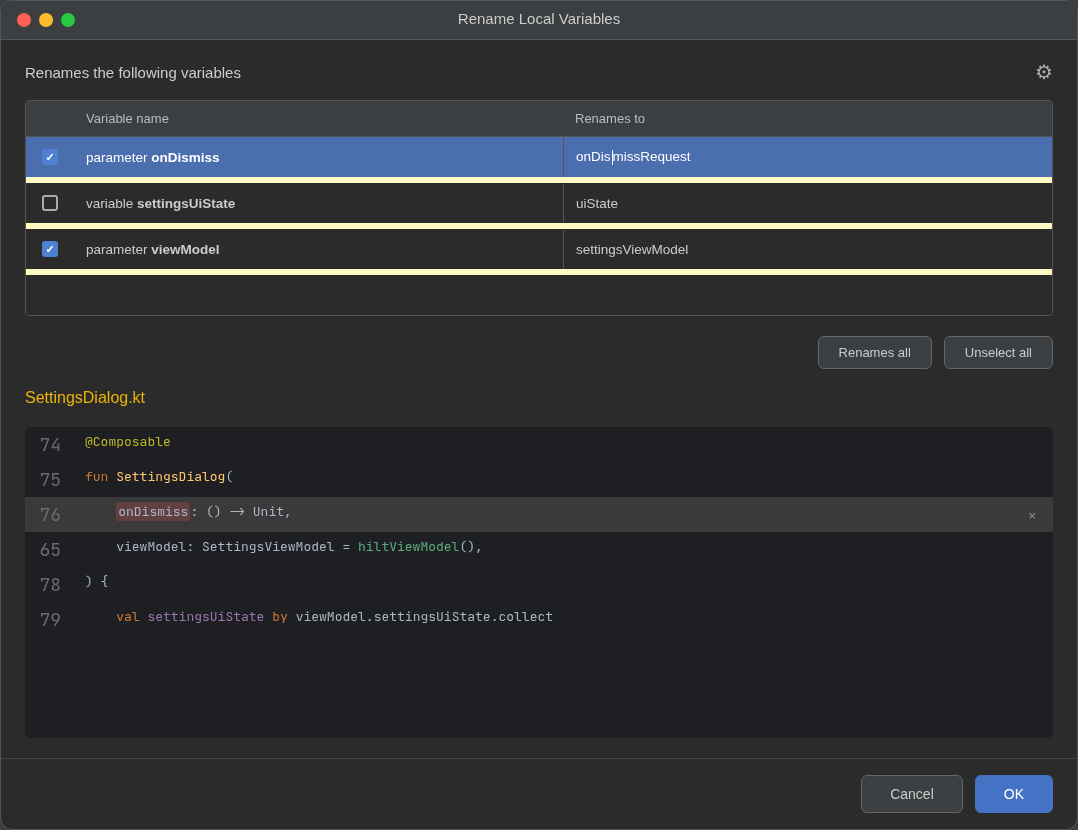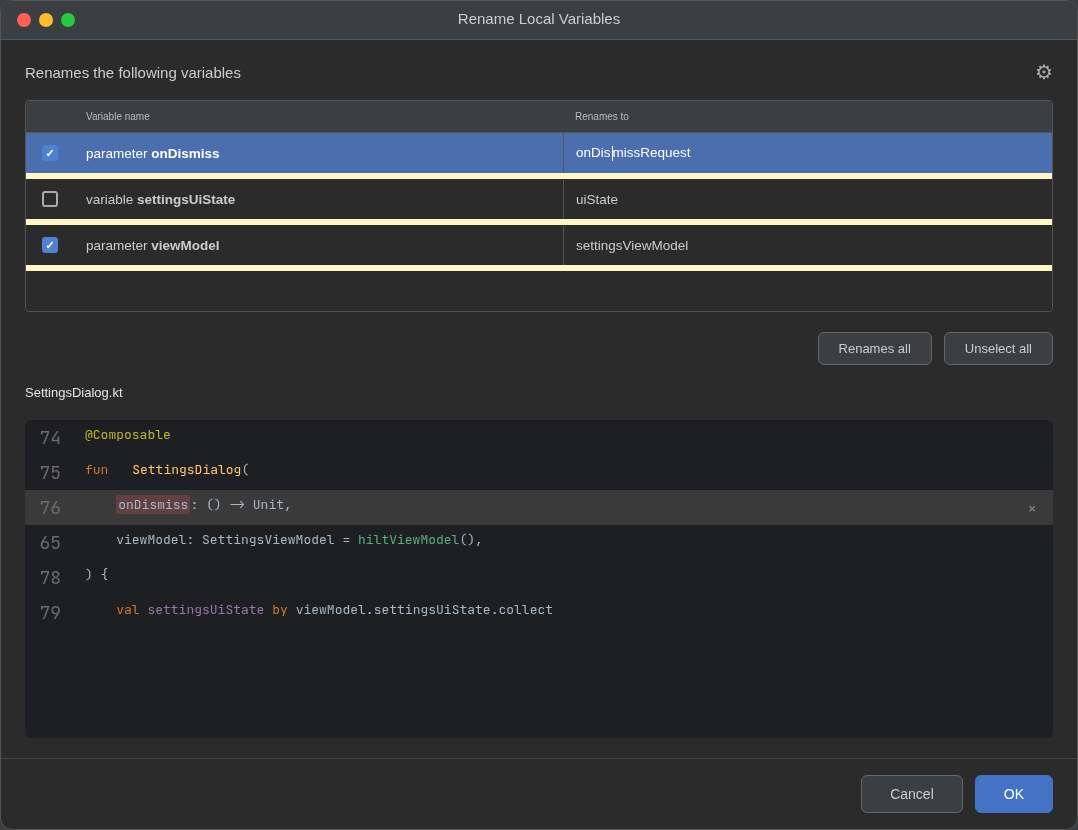--- a/index.html
+++ b/index.html
@@ -98,21 +98,21 @@
     .table-header {
       display: grid;
       grid-template-columns: 48px 1fr 1fr;
       background: #3c3f41;
       border-bottom: 1px solid #555;
     }
 
     .th {
       padding: 10px 12px;
       color: #bbb;
-      font-size: 10px;
+      font-size: 13px;
       font-weight: 500;
     }
 
     .th:first-child { padding-left: 12px; }
 
     .table-body {}
 
     .table-row {
       display: grid;
       grid-template-columns: 48px 1fr 1fr;
@@ -216,22 +216,22 @@
       border-radius: 6px;
       border: 1px solid #666;
       background: #3c3f41;
       color: #ccc;
       font-size: 13px;
       cursor: pointer;
     }
 
     
     .file-info {
-      color: #e5e5e5;
-      font-size: 13px;
+      color: #eab308;
+      font-size: 16px;
       padding: 4px 0;
     }
 
     
     .code-block {
       background: #1e1f22;
       border-radius: 6px;
       overflow: hidden;
       flex: 1;
       font-family: "JetBrains Mono", "Fira Code", "Courier New", monospace;
@@ -273,21 +273,21 @@
       right: 16px;
       top: 50%;
       transform: translateY(-50%);
       color: #888;
       font-size: 16px;
       cursor: pointer;
     }
 
     
     .kw { color: #cc7832; }
-    .fn-name { color: #ffc66d; margin-left: 16px; }
+    .fn-name { color: #ffc66d; }
     .ann { color: #bbb529; }
     .fn-call { color: #5aac7f; }
     .highlighted-param { background: #614040; padding: 1px 2px; border-radius: 2px; color: #a9b7c6; }
     .val-kw { color: #cc7832; }
     .var-name-c { color: #9876aa; }
     .by-kw { color: #cc7832; }
 
     
     .footer {
       padding: 16px 24px;

